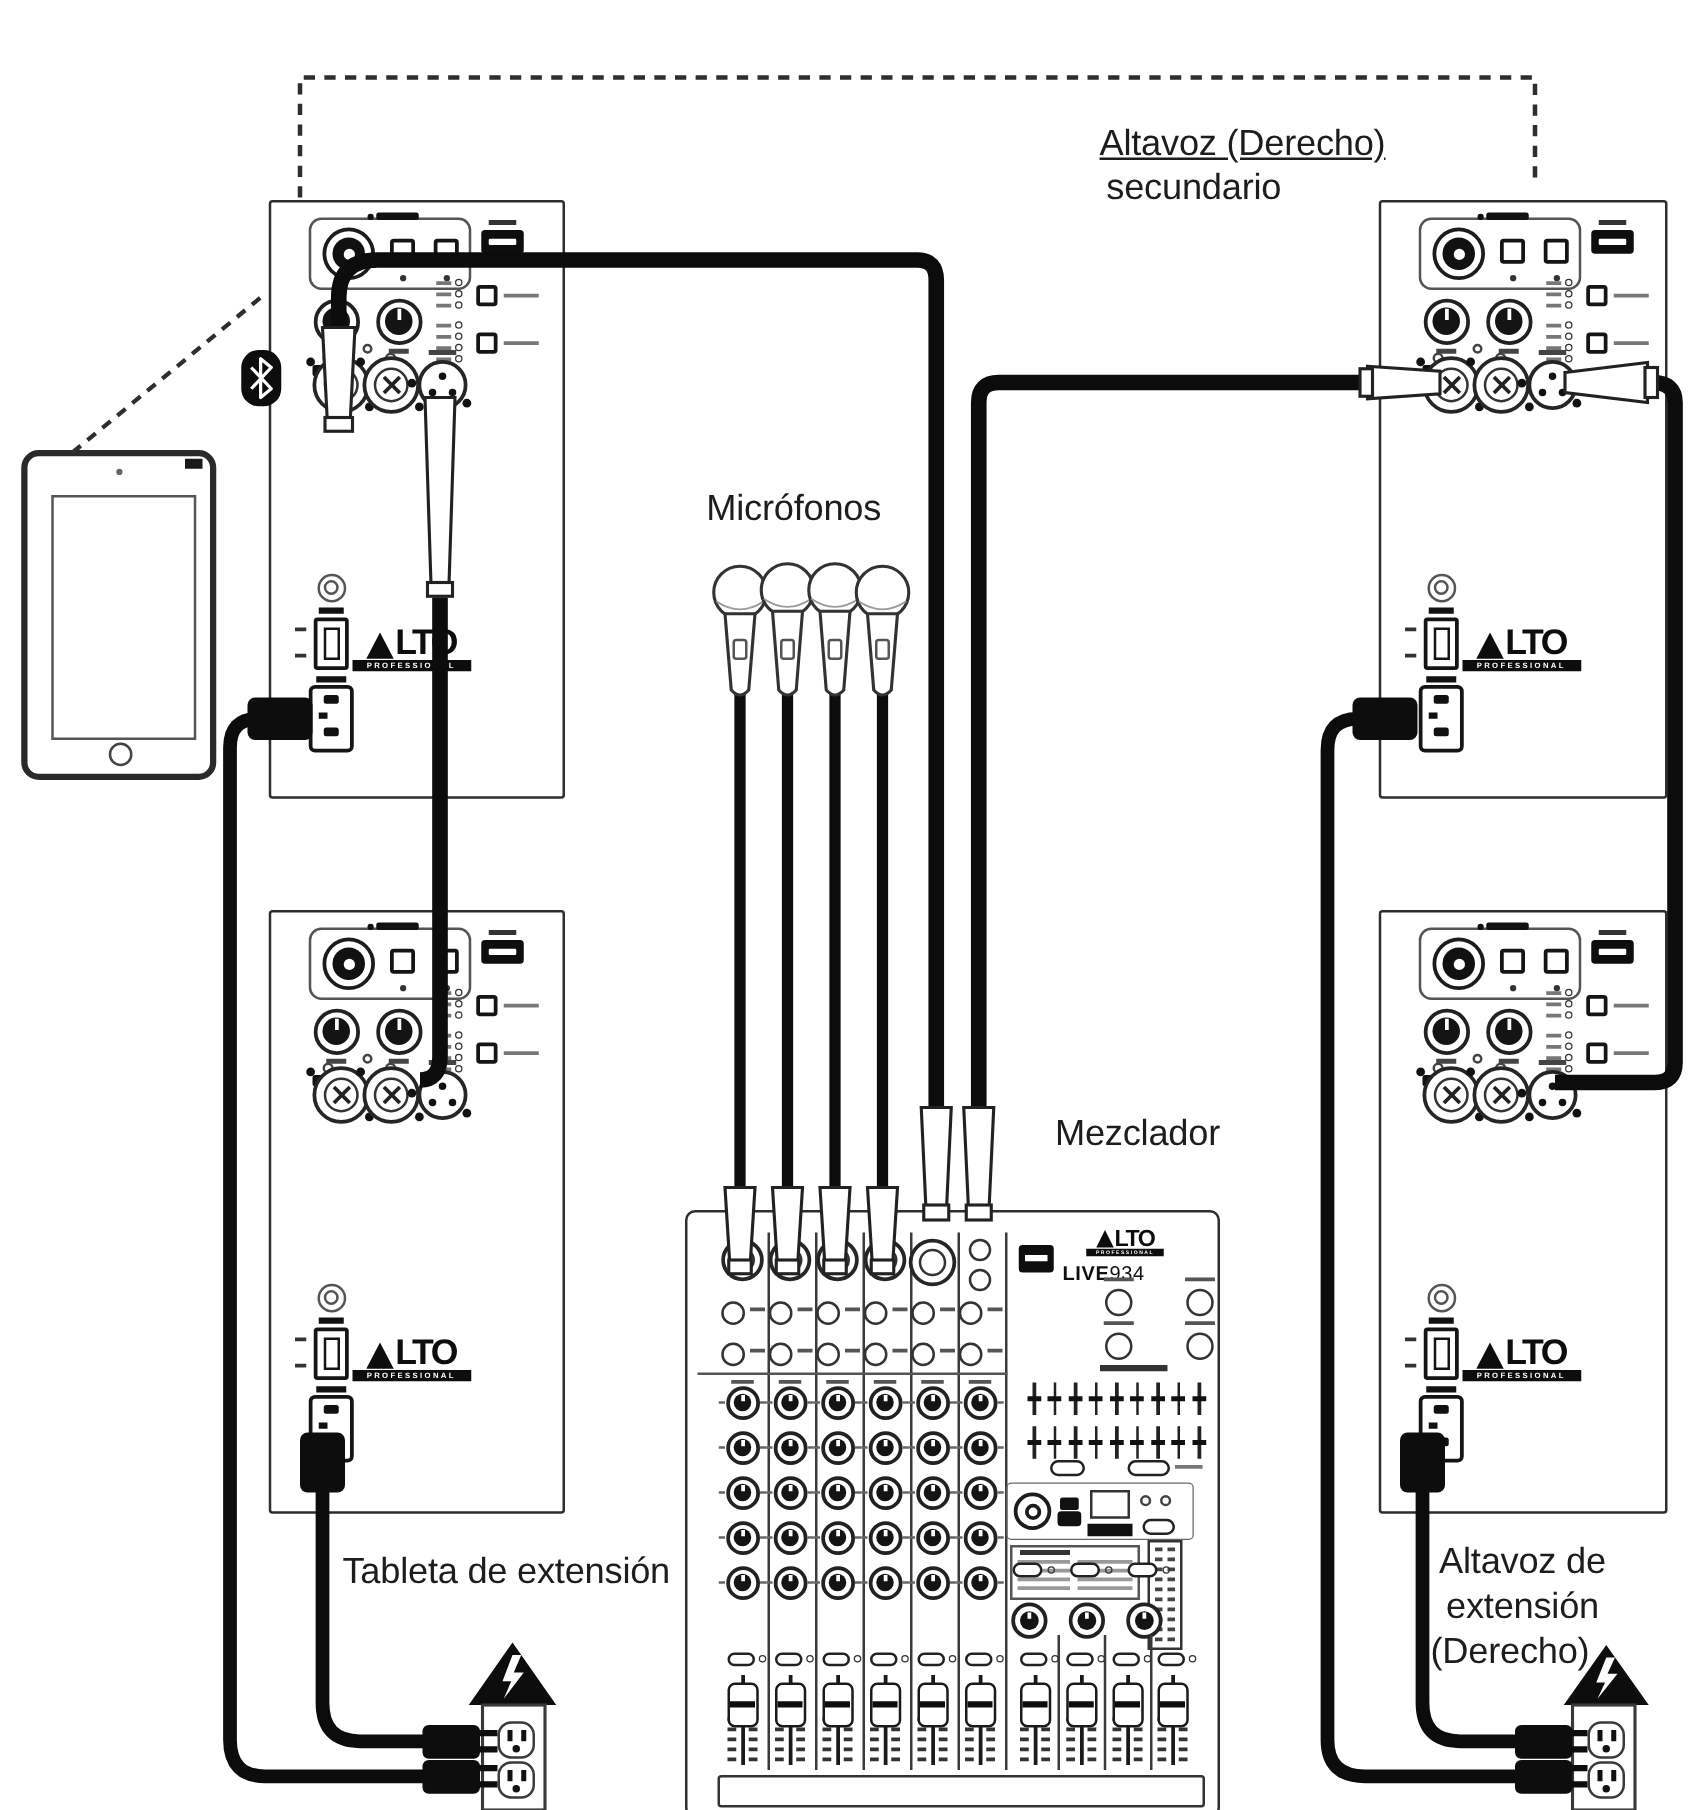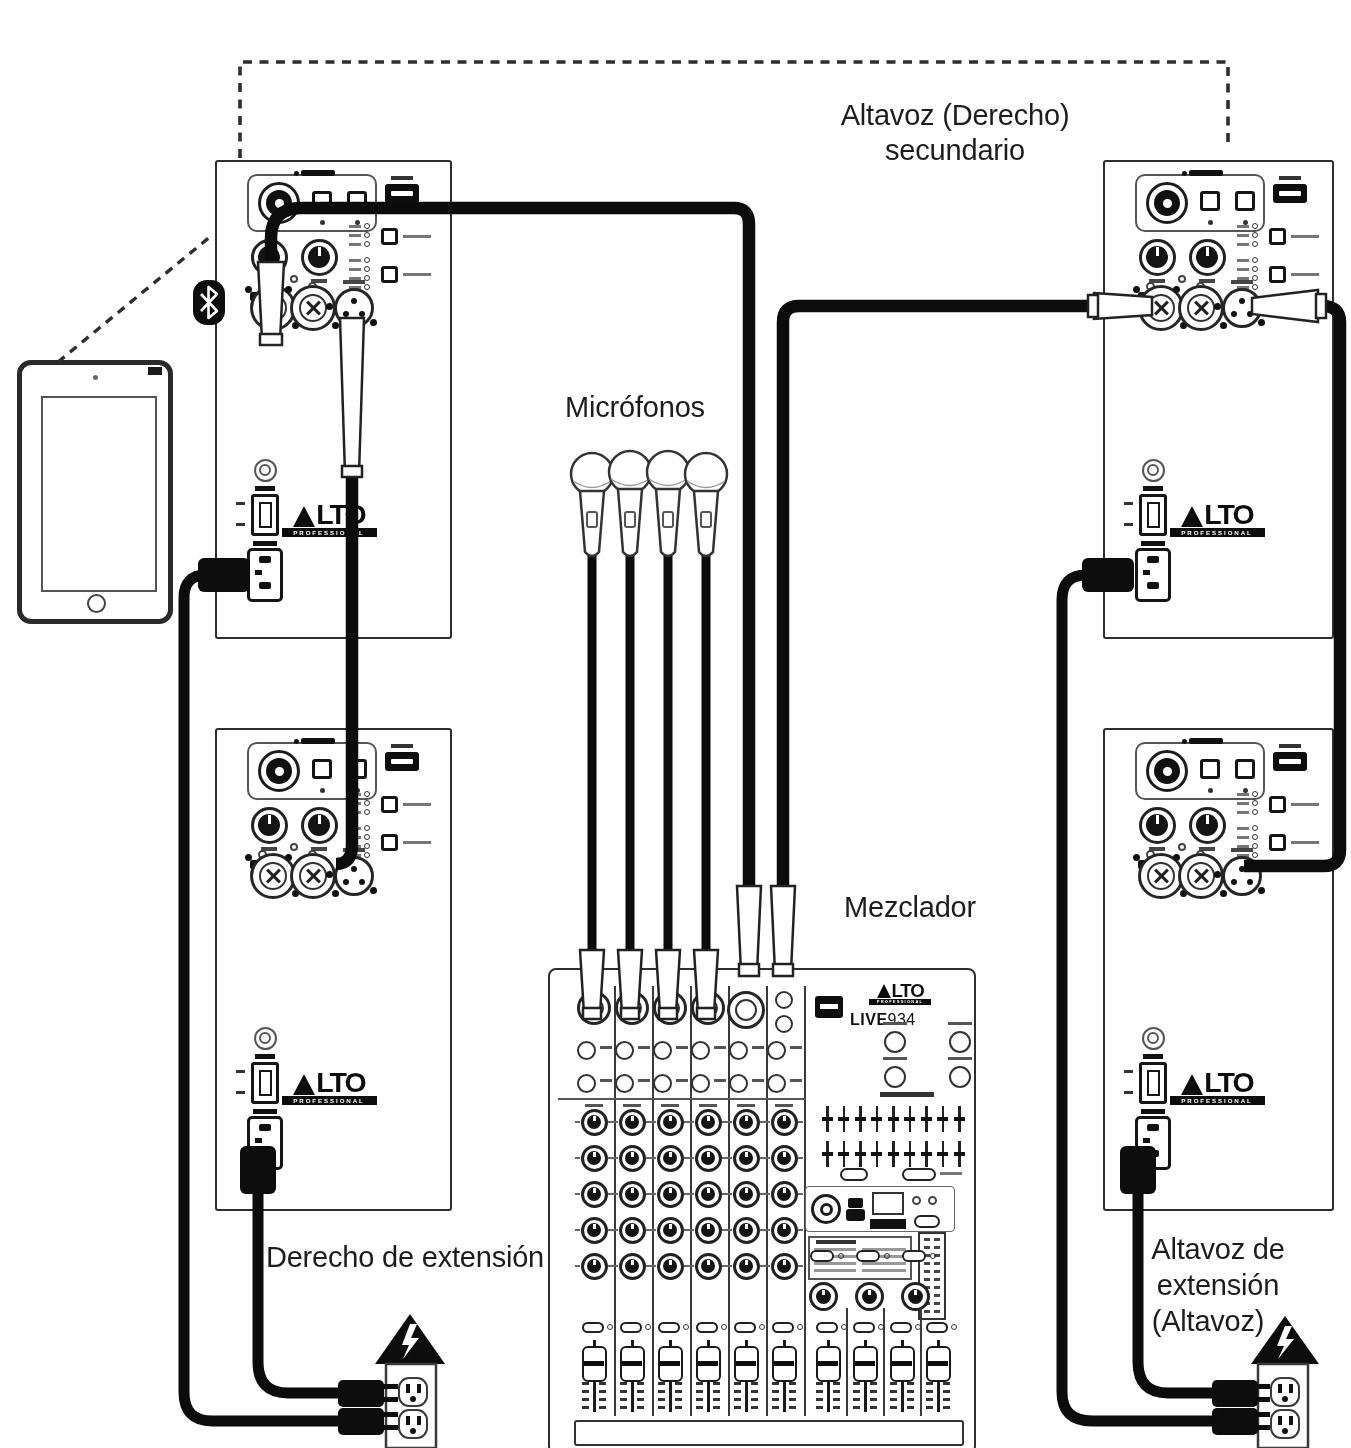--- a/index.html
+++ b/index.html
@@ -8,29 +8,29 @@
   .abs{position:absolute;}
   .lbl{position:absolute;font:400 29px/35px "Liberation Sans",sans-serif;color:#1d1d1d;
        text-align:center;letter-spacing:-0.2px;white-space:nowrap;}
   .panel{position:absolute;background:#fff;border:2.5px solid #2e2e2e;border-radius:3px;}
 </style>
 </head>
 <body>
 
 <div id="canvas">
 
-  <div class="lbl" style="left:815px;top:98px;width:280px;">Altavoz (Derecho)</div>
+  <div class="lbl" style="left:854px;top:98px;width:280px;text-decoration:underline;">Altavoz (Derecho)</div>
   <div class="lbl" style="left:815px;top:133px;width:280px;">secundario</div>
   <div class="lbl" style="left:535px;top:390px;width:200px;">Micrófonos</div>
   <div class="lbl" style="left:825px;top:890px;width:170px;">Mezclador</div>
   <div class="lbl" style="left:8px;top:541px;width:112px;">Tableta</div>
-  <div class="lbl" style="left:255px;top:1240px;width:300px;">Derecho de extensión</div>
+  <div class="lbl" style="left:255px;top:1240px;width:300px;">Tableta de extensión</div>
   <div class="lbl" style="left:1118px;top:1232px;width:200px;">Altavoz de</div>
   <div class="lbl" style="left:1118px;top:1268px;width:200px;">extensión</div>
-  <div class="lbl" style="left:1108px;top:1304px;width:200px;">(Altavoz)</div>
+  <div class="lbl" style="left:1108px;top:1304px;width:200px;">(Derecho)</div>
 
   <div class="abs" style="left:17px;top:360px;width:156px;height:264px;border:5px solid #2a2a2a;border-radius:14px;background:#fff;box-sizing:border-box;">
     <div class="abs" style="left:19px;top:31px;width:112px;height:192px;border:2px solid #555;"></div>
     <div class="abs" style="left:71px;top:10px;width:5px;height:5px;border-radius:50%;background:#666;"></div>
     <div class="abs" style="left:65px;top:229px;width:15px;height:15px;border:2.5px solid #444;border-radius:50%;"></div>
     <div class="abs" style="left:126px;top:2px;width:14px;height:8px;background:#1a1a1a;"></div>
   </div>
 
   <div class="panel" style="left:215px;top:160px;width:233px;height:475px;" id="sp-tl">
       <div style="position: absolute; box-sizing: border-box; left: 30px; top: 12px; width: 130px; height: 58px; border: 2px solid rgb(85, 85, 85); border-radius: 10px;"></div>

